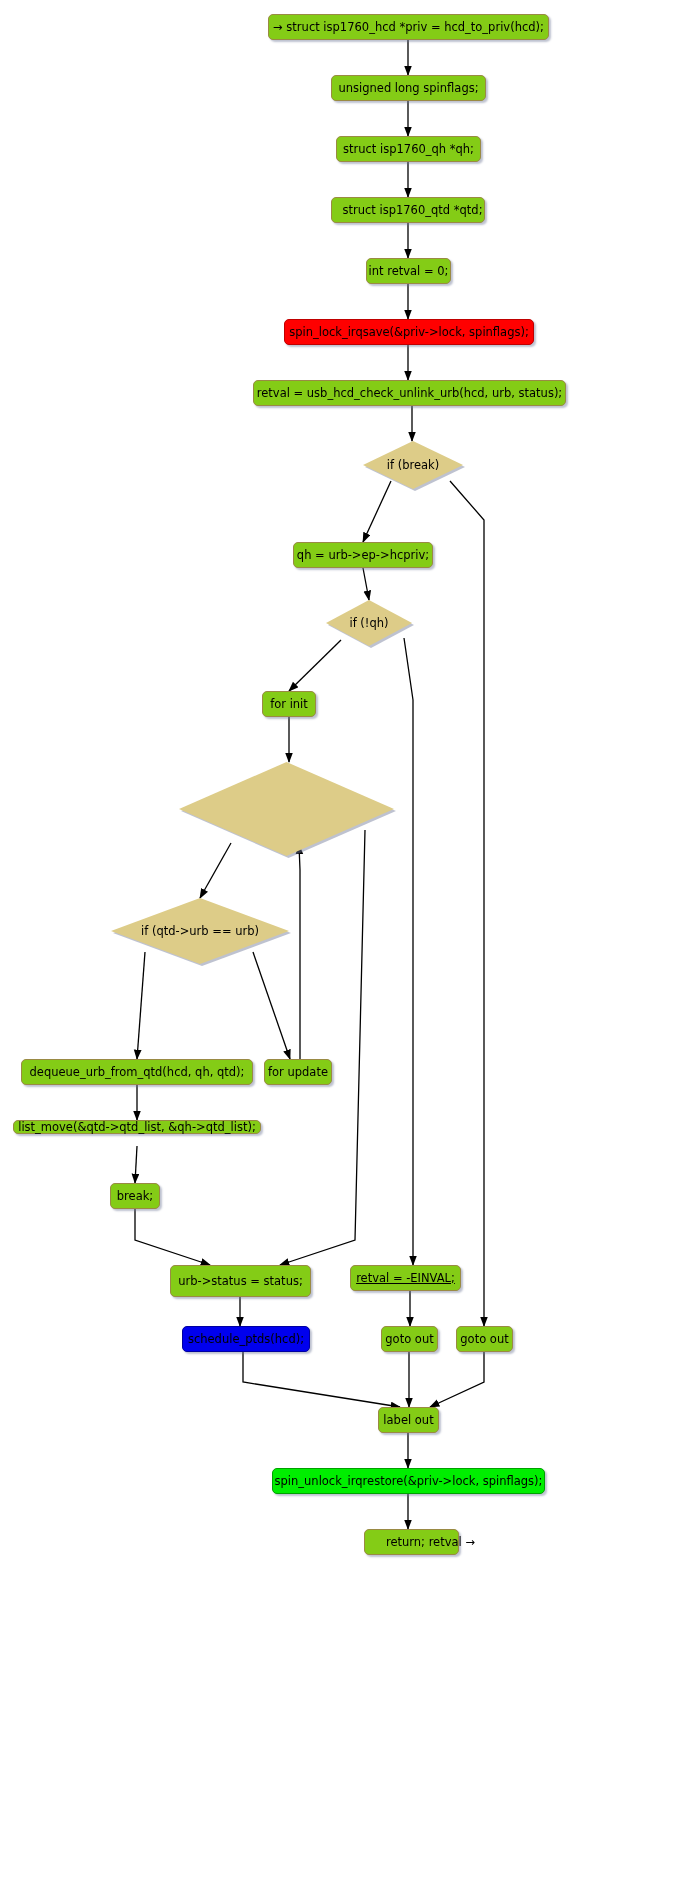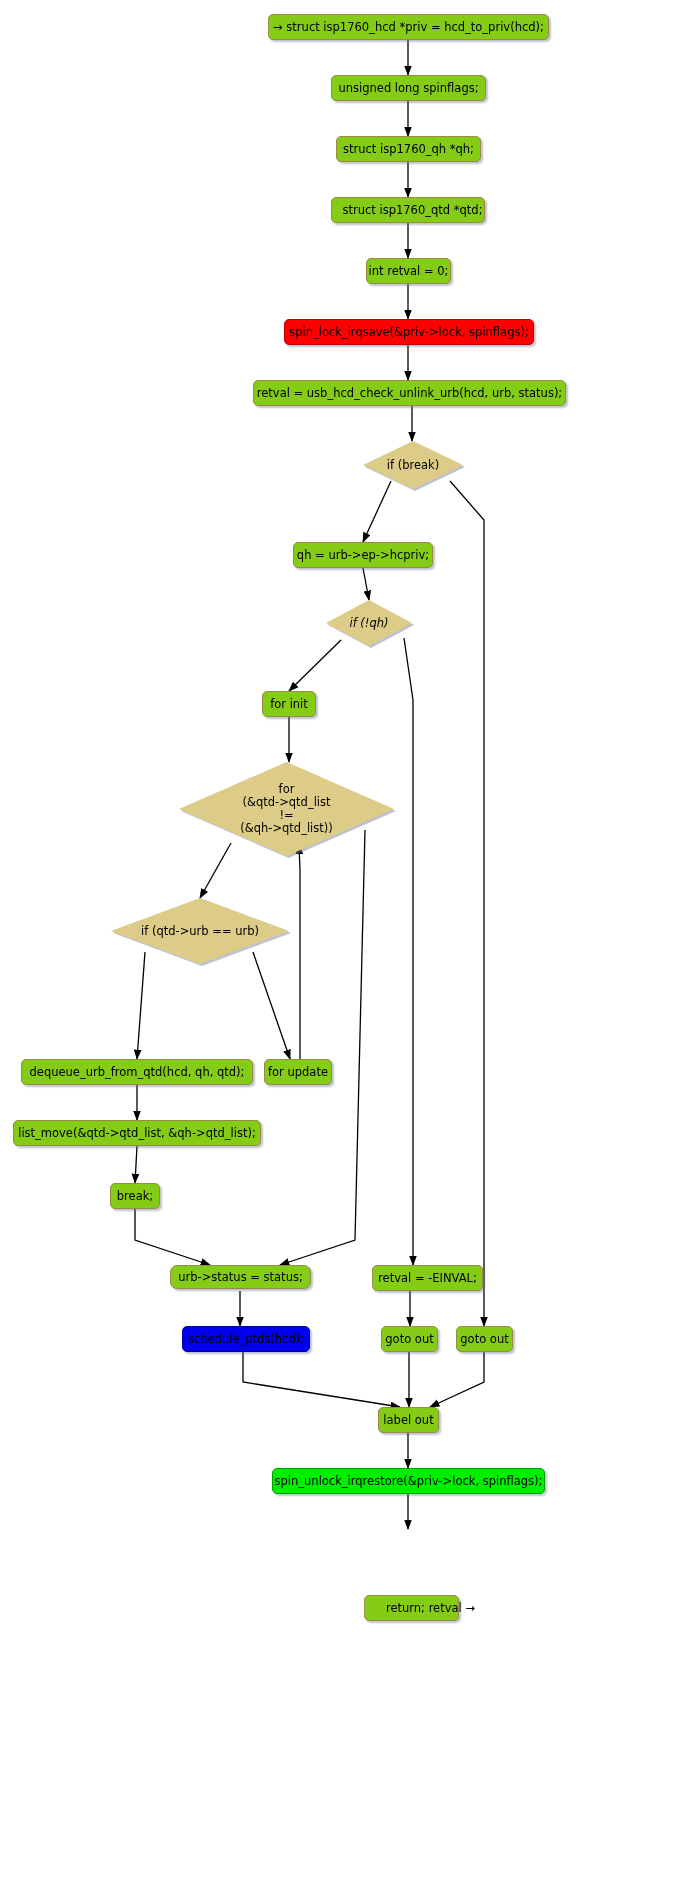--- a/index.html
+++ b/index.html
@@ -131,33 +131,30 @@
   <div id="node-layer">
       <div class="node box" style="left: 268px; top: 14px; width: 281px; height: 26px;"><span>→ struct isp1760_hcd *priv = hcd_to_priv(hcd);</span></div>
       <div class="node box" style="left: 331px; top: 75px; width: 155px; height: 26px;"><span>unsigned long spinflags;</span></div>
       <div class="node box" style="left: 336px; top: 136px; width: 145px; height: 26px;"><span>struct isp1760_qh *qh;</span></div>
       <div class="node box" style="left: 331px; top: 197px; width: 154px; height: 26px; padding-left: 16px;"><span>struct isp1760_qtd *qtd;</span></div>
       <div class="node box" style="left: 366px; top: 258px; width: 85px; height: 26px;"><span>int retval = 0;</span></div>
       <div class="node box red" style="left: 284px; top: 319px; width: 250px; height: 26px;"><span>spin_lock_irqsave(&amp;priv-&gt;lock, spinflags);</span></div>
       <div class="node box" style="left: 253px; top: 380px; width: 313px; height: 26px; justify-content: center;"><span>retval = usb_hcd_check_unlink_urb(hcd, urb, status);</span></div>
       <div class="node diamond" style="left: 363px; top: 441px; width: 100px; height: 48px;"><div class="dshadow"></div><div class="dshape"></div><div class="dlabel">if (break)</div></div>
       <div class="node box" style="left: 293px; top: 542px; width: 140px; height: 26px;"><span>qh = urb-&gt;ep-&gt;hcpriv;</span></div>
-      <div class="node diamond" style="left: 326px; top: 600px; width: 86px; height: 46px; font-style: italic;"><div class="dshadow"></div><div class="dshape"></div><div class="dlabel">if (!qh)</div></div>
+      <div class="node diamond" style="left: 326px; top: 600px; width: 86px; height: 46px;"><div class="dshadow"></div><div class="dshape"></div><div class="dlabel">if (!qh)</div></div>
       <div class="node box" style="left: 262px; top: 691px; width: 54px; height: 26px;"><span>for init</span></div>
-      <div class="node diamond" style="left: 179px; top: 762px; width: 215px; height: 94px;"><div class="dshadow"></div><div class="dshape"></div><div class="dlabel">for
-(&amp;qtd-&gt;qtd_list
-!=
-(&amp;qh-&gt;qtd_list))</div></div>
+      <div class="node diamond" style="left: 179px; top: 762px; width: 215px; height: 94px;"><div class="dshadow"></div><div class="dshape"></div></div>
       <div class="node diamond" style="left: 111px; top: 898px; width: 178px; height: 66px; align-items: center;"><div class="dshadow"></div><div class="dshape"></div><div class="dlabel">if (qtd-&gt;urb == urb)</div></div>
       <div class="node box" style="left: 21px; top: 1059px; width: 232px; height: 26px;"><span>dequeue_urb_from_qtd(hcd, qh, qtd);</span></div>
       <div class="node box" style="left: 264px; top: 1059px; width: 68px; height: 26px;"><span>for update</span></div>
-      <div class="node box" style="left: 13px; top: 1120px; width: 248px; height: 26px;"><span>list_move(&amp;qtd-&gt;qtd_list, &amp;qh-&gt;qtd_list);</span></div>
+      <div class="node box" style="left: 13px; top: 1120px; width: 248px; height: 14px;"><span>list_move(&amp;qtd-&gt;qtd_list, &amp;qh-&gt;qtd_list);</span></div>
       <div class="node box" style="left: 110px; top: 1183px; width: 50px; height: 26px;"><span>break;</span></div>
-      <div class="node box" style="left: 170px; top: 1265px; width: 141px; height: 24px; border-radius: 7px;"><span>urb-&gt;status = status;</span></div>
-      <div class="node box" style="left: 372px; top: 1265px; width: 111px; height: 26px;"><span>retval = -EINVAL;</span></div>
+      <div class="node box" style="left: 170px; top: 1265px; width: 141px; height: 32px;"><span>urb-&gt;status = status;</span></div>
+      <div class="node box" style="left: 350px; top: 1265px; width: 111px; height: 26px; text-decoration: underline;"><span>retval = -EINVAL;</span></div>
       <div class="node box blue" style="left: 182px; top: 1326px; width: 128px; height: 26px;"><span>schedule_ptds(hcd);</span></div>
       <div class="node box" style="left: 381px; top: 1326px; width: 57px; height: 26px;"><span>goto out</span></div>
       <div class="node box" style="left: 456px; top: 1326px; width: 57px; height: 26px;"><span>goto out</span></div>
       <div class="node box" style="left: 378px; top: 1407px; width: 61px; height: 26px;"><span>label out</span></div>
       <div class="node box green" style="left: 272px; top: 1468px; width: 273px; height: 26px;"><span>spin_unlock_irqrestore(&amp;priv-&gt;lock, spinflags);</span></div>
-      <div class="node box" style="left: 364px; top: 1595px; width: 95px; height: 26px; padding-left: 45px;"><span>return; retval →</span></div>
+      <div class="node box" style="left: 364px; top: 1529px; width: 95px; height: 26px; padding-left: 45px;"><span>return; retval →</span></div>
     </div>
 </div>
 
 </body></html>

